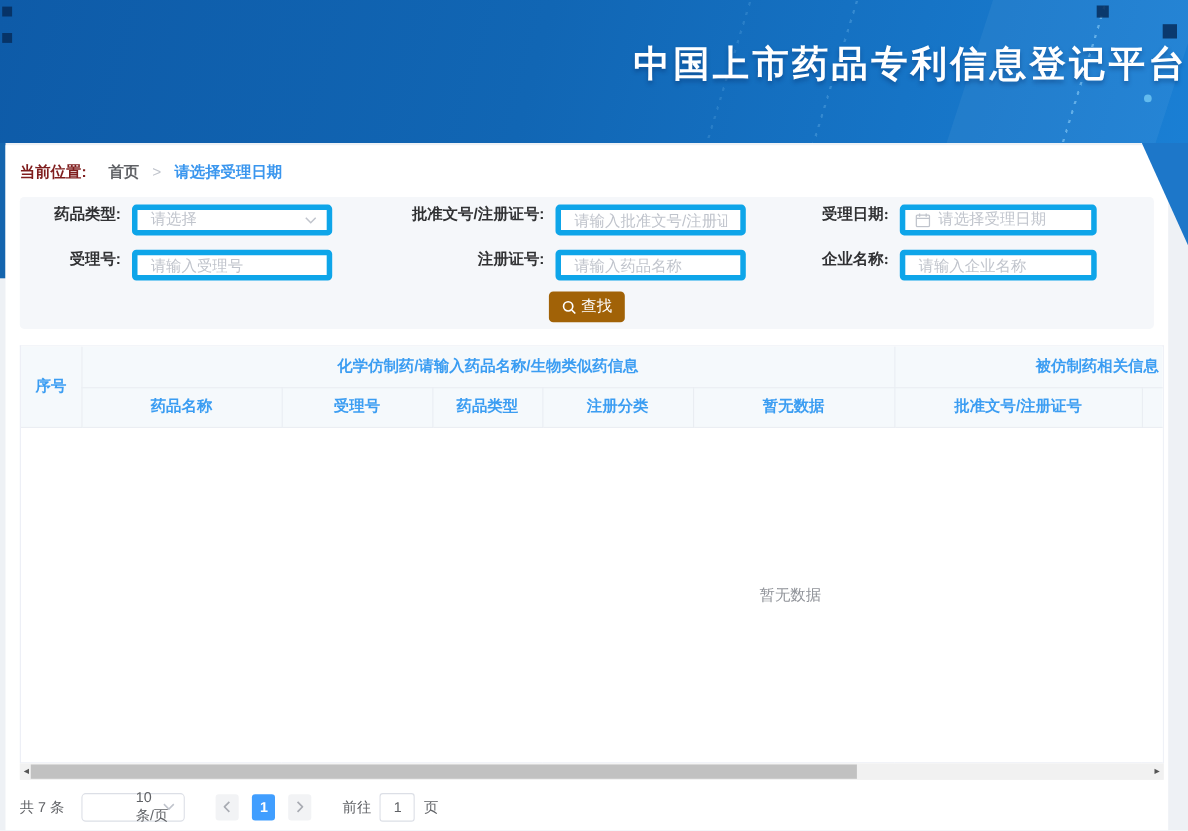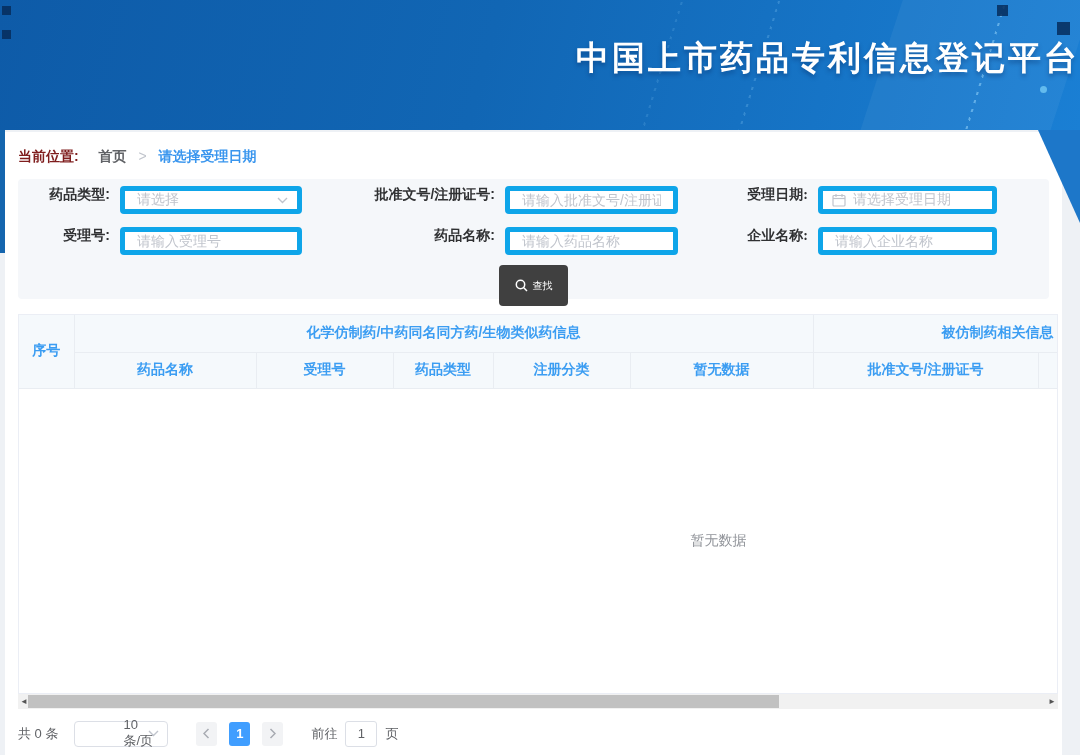--- a/index.html
+++ b/index.html
@@ -54,22 +54,22 @@
   .fctrl::placeholder { color:#c0c4cc; }
   input.fctrl { padding:0 12px; outline:none; }
   .w-select { width:182px; } .w-mid { width:173px; } .w-right { width:179px; }
   .select-box { display:flex; align-items:center; position:relative; cursor:pointer; padding:0 12px; }
   .select-box .ph { color:#c0c4cc; flex:1; }
   .select-box svg { position:absolute; right:9px; }
   .date-box { display:flex; align-items:center; cursor:pointer; padding:0 9px; }
   .date-box .ph { color:#c0c4cc; margin-left:7px; }
   .btn-row { display:flex; justify-content:center; margin-top:-3px; }
   .search-btn { display:flex; align-items:center; justify-content:center; gap:5px;
-    width:69px; height:41px; background:#404040; border:none; border-radius:4px;
-    color:#ffffff; font-size:10px; cursor:pointer; }
+    width:69px; height:28px; background:#a16207; border:none; border-radius:4px;
+    color:#ffffff; font-size:14px; cursor:pointer; }
 
   
   .tbl-scroll { margin-top:15px; width:1040px; overflow:hidden;
     border:1px solid #ebeef5; border-bottom:none; }
   table { table-layout:fixed; border-collapse:collapse; width:1399px; background:#fff; }
   th { background:#f5f9fc; color:#3b9df2; font-size:14px; font-weight:bold;
     border-right:1px solid #e9edf2; border-bottom:1px solid #e9edf2; text-align:center; }
   tr.gr th { height:37px; }
   tr.sr th { height:36px; }
   th.group2 { text-align:left; padding-left:128px; }
@@ -147,21 +147,21 @@
             <line x1="1" y1="5.5" x2="13" y2="5.5" stroke="#c0c4cc" stroke-width="1.2"></line>
             <line x1="4" y1="1" x2="4" y2="4" stroke="#c0c4cc" stroke-width="1.2"></line>
             <line x1="10" y1="1" x2="10" y2="4" stroke="#c0c4cc" stroke-width="1.2"></line>
           </svg>
         <span class="ph">请选择受理日期</span>
       </div>
     </div>
     <div class="frow">
       <span class="flabel l1">受理号:</span>
       <input class="fctrl w-select" placeholder="请输入受理号" style="">
-      <span class="flabel l2">药品名称:</span>
+      <span class="flabel l2">注册证号:</span>
       <input class="fctrl w-mid" placeholder="请输入药品名称" style="">
       <span class="flabel l3">企业名称:</span>
       <input class="fctrl w-right" placeholder="请输入企业名称" style="">
     </div>
     <div class="btn-row">
       <button class="search-btn">
         <svg width="13" height="13" viewBox="0 0 13 13">
             <circle cx="5.5" cy="5.5" r="4.2" fill="none" stroke="#ffffff" stroke-width="1.5"></circle>
             <line x1="8.8" y1="8.8" x2="12" y2="12" stroke="#ffffff" stroke-width="1.5"></line>
           </svg>
@@ -178,21 +178,21 @@
           <col style="width:137px">
         <col style="width:100px">
           <col style="width:137px">
           <col style="width:183px">
         <col style="width:225px">
           <col style="width:180px">
       </colgroup>
       <thead>
         <tr class="gr">
           <th rowspan="2">序号</th>
-          <th colspan="5">化学仿制药/中药同名同方药/生物类似药信息</th>
+          <th colspan="5">化学仿制药/请输入药品名称/生物类似药信息</th>
           <th colspan="3" class="group2">被仿制药相关信息</th>
         </tr>
         <tr class="sr">
           <th>药品名称</th>
           <th>受理号</th>
           <th>药品类型</th>
           <th>注册分类</th>
           <th>暂无数据</th>
           <th>批准文号/注册证号</th>
           <th></th>
@@ -207,21 +207,21 @@
     </table>
   </div>
 
   <div class="hscroll">
     <div class="hs-arrow hs-left">◄</div>
     <div class="hs-thumb"></div>
     <div class="hs-arrow hs-right">►</div>
   </div>
 
   <div class="pager">
-    <span class="pg-total">共 0 条</span>
+    <span class="pg-total">共 7 条</span>
     <div class="pg-size">
       <span class="txt">10条/页</span>
       <svg width="11" height="7" viewBox="0 0 11 7">
           <polyline points="1,1 5.5,5.5 10,1" fill="none" stroke="#c0c4cc" stroke-width="1.4"></polyline>
         </svg>
     </div>
     <button class="pg-btn pg-prev">
       <svg width="7" height="11" viewBox="0 0 7 11">
           <polyline points="5.5,1 1,5.5 5.5,10" fill="none" stroke="#a8abb2" stroke-width="1.5"></polyline>
         </svg>

